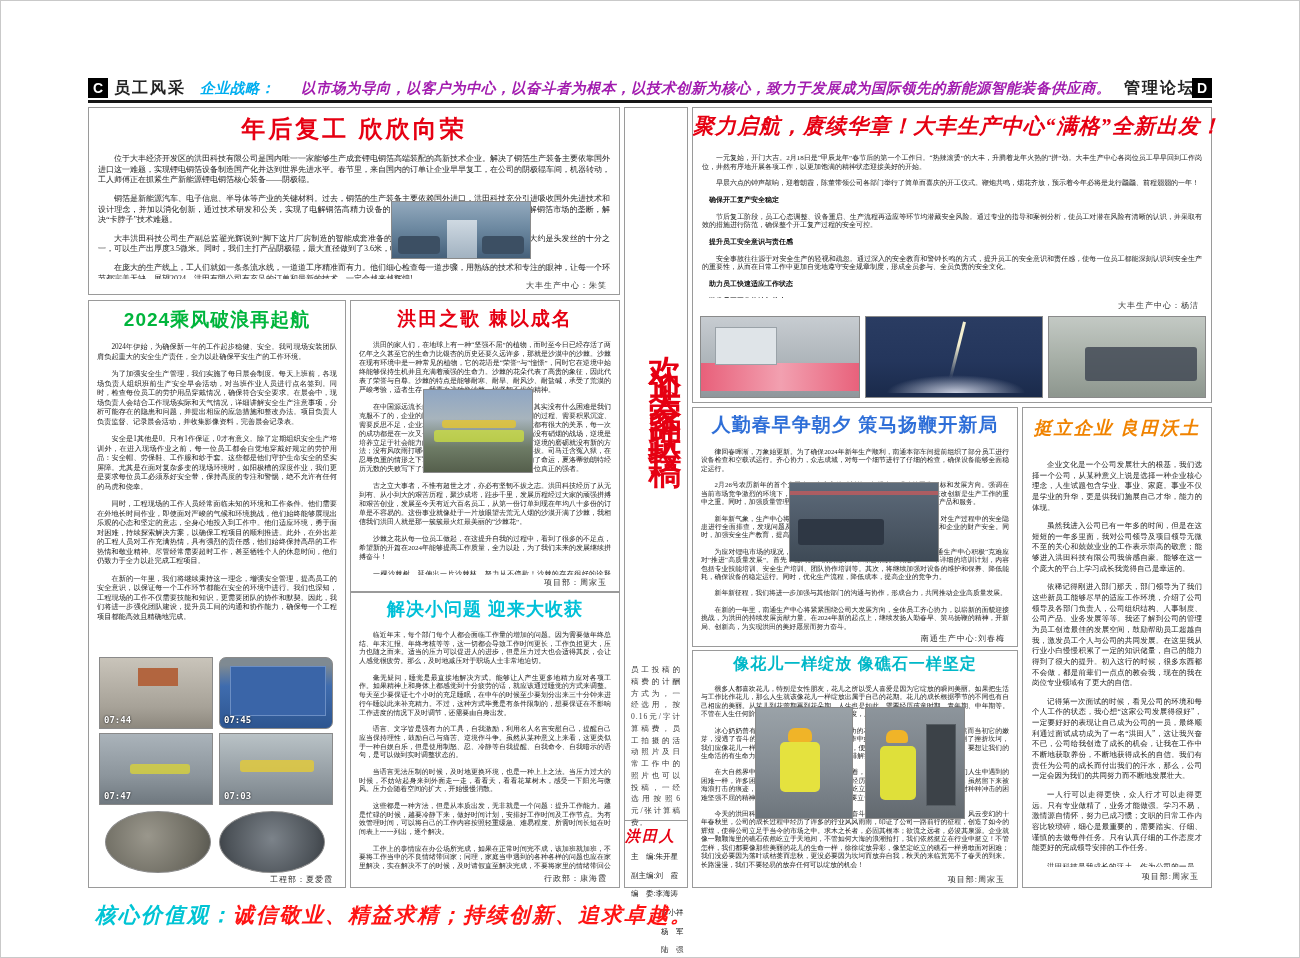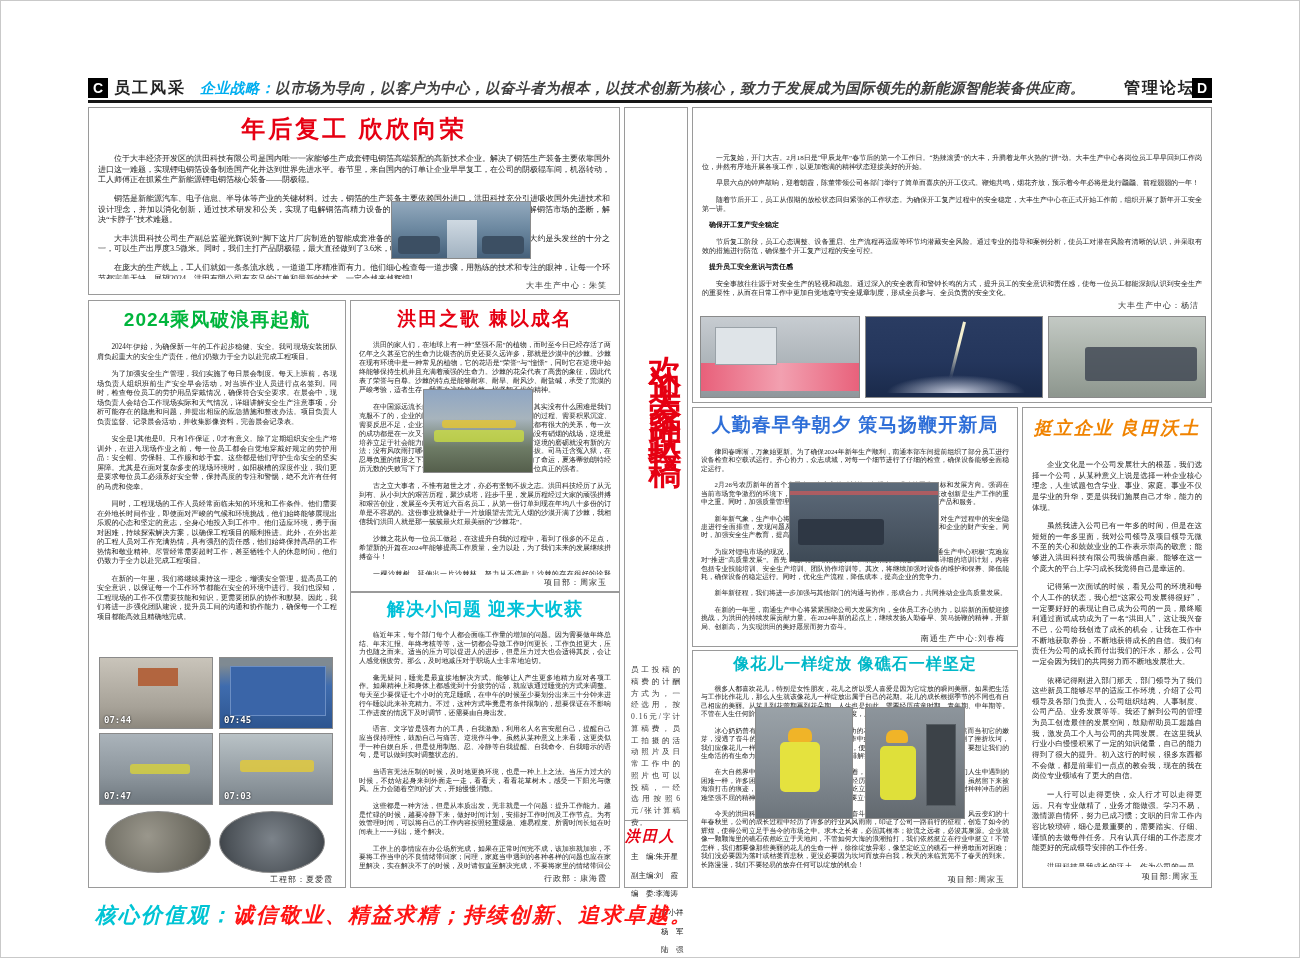--- a/index.html
+++ b/index.html
@@ -7,21 +7,21 @@
         font-family:"Liberation Serif",serif;color:#222;box-shadow:inset 0 0 0 1px #c9c9c9;overflow:hidden;}
   
   .tagbox{position:absolute;width:20px;height:20px;background:#000;color:#fff;
           font-family:"Liberation Sans",sans-serif;font-weight:bold;font-size:14px;
           display:flex;align-items:center;justify-content:center;}
   .hd-title{position:absolute;top:78px;font-size:16px;font-weight:bold;letter-spacing:2px;
             font-family:"Liberation Sans",sans-serif;}
   .hd-slogan{position:absolute;top:79px;left:200px;width:930px;font-size:14.5px;font-weight:bold;
              font-style:italic;letter-spacing:.5px;white-space:nowrap;}
   .hd-slogan .lab{color:#00aeef;}
-  .hd-slogan .txt{color:#404040;}
+  .hd-slogan .txt{color:#a21caf;margin-left:26px;}
   .hd-rule{position:absolute;left:88px;top:100px;width:1124px;height:3px;background:#161616;}
   
   .box{position:absolute;border:1px solid #9a9a9a;background:#fff;box-sizing:border-box;}
   .a-title{position:absolute;left:0;right:0;text-align:center;font-family:"Liberation Sans",sans-serif;
            font-weight:bold;letter-spacing:3px;white-space:nowrap;}
   .a-body{position:absolute;overflow:hidden;text-align:justify;}
   .a-body p{margin:8px 0 1px 0;text-indent:2em;}
   .a-body .subhead{font-weight:bold;color:#111;text-indent:1em;}
   .a-sign{position:absolute;font-size:8px;color:#333;letter-spacing:1px;}
   
@@ -70,31 +70,31 @@
       <div class="accent" style="left:55px;top:18px;width:30px;height:40px;background:linear-gradient(180deg,#cfd9e2,#9fb0bf);"></div>
       <div class="accent" style="left:6px;top:34px;width:42px;height:18px;background:#3c4f63;border-radius:4px;"></div>
       <div class="accent" style="right:6px;top:34px;width:42px;height:18px;background:#3c4f63;border-radius:4px;"></div>
     </div>
     <div class="a-sign" style="right:12px;bottom:3px;">大丰生产中心：朱笑</div>
   </div>
 
   <div class="box" style="left:88px;top:300px;width:258px;height:588px;">
     <div class="a-title" style="top:6px;font-size:19px;color:#00b53c;letter-spacing:1px;">2024乘风破浪再起航</div>
     <div class="a-body" style="top:34px;left:8px;right:8px;height:316px;font-size:7.2px;line-height:1.32;">
-      <p>2024年伊始，为确保新一年的工作起步稳健、安全。我司现场安装团队肩负起重大的安全生产责任，他们仍致力于全力以赴完成工程项目。</p>
+      <p>2024年伊始，为确保新一年的工作起步稳健、安全。我司现场安装团队肩负起重大的安全生产责任，全力以赴确保平安生产的工作环境。</p>
       <p>为了加强安全生产管理，我们实施了每日晨会制度。每天上班前，各现场负责人组织班前生产安全早会活动，对当班作业人员进行点名签到。同时，检查每位员工的劳护用品穿戴情况，确保符合安全要求。在晨会中，现场负责人会结合工作现场实际和天气情况，详细讲解安全生产注意事项，分析可能存在的隐患和问题，并提出相应的应急措施和整改办法。项目负责人负责监督、记录晨会活动，并收集影像资料，完善晨会记录表。</p>
       <p>安全是1其他是0。只有1作保证，0才有意义。除了定期组织安全生产培训外，在进入现场作业之前，每一位员工都会自觉地穿戴好规定的劳护用品：安全帽、劳保鞋、工作服和纱手套。这些都是他们守护生命安全的坚实屏障。尤其是在面对复杂多变的现场环境时，如阳极槽的深度作业，我们更是要求每位员工必须系好安全带，保持高度的专注和警惕，绝不允许有任何的马虎和侥幸。</p>
       <p>同时，工程现场的工作人员经常面临未知的环境和工作条件。他们需要在外地长时间作业，即使面对严峻的气候和环境挑战，他们始终能够展现出乐观的心态和坚定的意志，全身心地投入到工作中。他们适应环境，勇于面对困难，持续探索解决方案，以确保工程项目的顺利推进。此外，在外出差的工程人员对工作充满热情，具有强烈的责任感，他们始终保持高昂的工作热情和敬业精神。尽管经常需要超时工作，甚至牺牲个人的休息时间，他们仍致力于全力以赴完成工程项目。</p>
       <p>在新的一年里，我们将继续秉持这一理念，增强安全管理，提高员工的安全意识，以保证每一个工作环节都能在安全的环境中进行。我们也深知，工程现场的工作不仅需要技能和知识，更需要团队的协作和默契。因此，我们将进一步强化团队建设，提升员工间的沟通和协作能力，确保每一个工程项目都能高效且精确地完成。</p>
     </div>
     <div class="photo" style="left:10px;top:356px;width:114px;height:72px;background:linear-gradient(180deg,#c9c4ba,#a7a298 70%,#8d887e);">
       <div class="accent" style="left:38px;top:10px;width:40px;height:18px;background:#b2653f;"></div>
       <div class="stamp">07:44</div>
     </div>
-    <div class="photo" style="left:130px;top:356px;width:114px;height:72px;background:linear-gradient(180deg,#7f8a92 10%,#3f6cae 40%,#2d5590 100%);">
+    <div class="photo" style="left:130px;top:356px;width:114px;height:72px;background:linear-gradient(180deg,#7f8a92 10%,#3f6cae 40%,#2d5590 100%);border-radius:7px;">
       <div class="accent" style="left:10px;top:8px;width:94px;height:48px;background:#3a65a8;border:1px solid #6b8ec4;"></div>
       <div class="stamp">07:45</div>
     </div>
     <div class="photo" style="left:10px;top:432px;width:114px;height:72px;background:linear-gradient(180deg,#aab3ba 0%,#8c959c 60%,#6f787f 100%);">
       <div class="accent" style="left:30px;top:30px;width:60px;height:10px;background:#d8d23a;border-radius:3px;opacity:.8;"></div>
       <div class="stamp">07:47</div>
     </div>
     <div class="photo" style="left:130px;top:432px;width:114px;height:72px;background:linear-gradient(180deg,#b9c2c6 0%,#97a0a6 55%,#7a838a 100%);">
       <div class="accent" style="left:20px;top:26px;width:74px;height:12px;background:#e0c93c;border-radius:3px;opacity:.85;"></div>
       <div class="stamp">07:03</div>
@@ -144,24 +144,24 @@
       <div class="ed">副主编:刘　霞</div>
       <div class="ed">编　委:李海涛</div>
       <div class="ed">　　　　李小祥</div>
       <div class="ed">　　　　杨　军</div>
       <div class="ed">　　　　陆　强</div>
       <div class="ed">　　　　康海霞</div>
     </div>
   </div>
 
   <div class="box" style="left:692px;top:107px;width:520px;height:296px;">
+    <div class="a-title" style="top:4px;font-size:21px;color:#e60012;font-style:italic;font-family:'Liberation Serif',serif;letter-spacing:1px;">聚力启航，赓续华章！大丰生产中心“满格”全新出发！</div>
     <div class="a-body" style="top:38px;left:9px;right:9px;height:152px;font-size:7px;line-height:1.24;">
       <p>一元复始，开门大吉。2月18日是“甲辰龙年”春节后的第一个工作日。“热辣滚烫”的大丰，升腾着龙年火热的“拼”劲。大丰生产中心各岗位员工早早回到工作岗位，井然有序地开展各项工作，以更加饱满的精神状态迎接美好的开始。</p>
       <p>早晨六点的钟声敲响，迎着朝霞，陈董带领公司各部门举行了简单而喜庆的开工仪式。鞭炮共鸣，烟花齐放，预示着今年必将是龙行龘龘、前程朤朤的一年！</p>
-      <p>随着节后开工，员工从假期的放松状态回归紧张的工作状态。为确保开工复产过程中的安全稳定，大丰生产中心在正式开始工作前，组织开展了新年开工安全第一讲。</p>
       <p class="subhead">确保开工复产安全稳定</p>
       <p>节后复工阶段，员工心态调整、设备重启、生产流程再适应等环节均潜藏安全风险。通过专业的指导和案例分析，使员工对潜在风险有清晰的认识，并采取有效的措施进行防范，确保整个开工复产过程的安全可控。</p>
       <p class="subhead">提升员工安全意识与责任感</p>
       <p>安全事故往往源于对安全生产的轻视和疏忽。通过深入的安全教育和警钟长鸣的方式，提升员工的安全意识和责任感，使每一位员工都能深刻认识到安全生产的重要性，从而在日常工作中更加自觉地遵守安全规章制度，形成全员参与、全员负责的安全文化。</p>
       <p class="subhead">助力员工快速适应工作状态</p>
       <p class="subhead">激发员工工作热情与斗志</p>
       <p>开工复产不仅是生产任务的重启，更是公司精神面貌的展现。通过传达公司的期望和目标，激发员工的工作热情和斗志，使大家以更加饱满的热情投入到工作中，为实现公司的年度目标贡献智慧和力量。</p>
 
     </div>
     <div class="a-sign" style="right:12px;top:192px;">大丰生产中心：杨洁</div>
@@ -213,22 +213,22 @@
       <div class="accent" style="right:8px;top:16px;width:28px;height:80px;background:#3c4248;border:1px solid #565d63;"></div>
     </div>
     <div class="a-sign" style="right:12px;bottom:2px;background:#fff;padding-left:6px;">项目部:周家玉</div>
   </div>
 
   <div class="box" style="left:1022px;top:407px;width:190px;height:481px;">
     <div class="a-title" style="top:8px;font-size:18px;color:#f08300;font-style:italic;font-family:'Liberation Serif',serif;letter-spacing:2px;">挺立企业  良田沃土</div>
     <div class="a-body" style="top:44px;left:9px;right:9px;bottom:20px;font-size:7.5px;line-height:1.42;">
       <p>企业文化是一个公司发展壮大的根基，我们选择一个公司，从某种意义上说是选择一种企业核心理念，人生试题包含学业、事业、家庭。事业不仅是学业的升华，更是供我们施展自己才华，能力的体现。</p>
       <p>虽然我进入公司已有一年多的时间，但是在这短短的一年多里面，我对公司领导及项目领导无微不至的关心和兢兢业业的工作表示崇高的敬意；能够进入洪田科技有限公司我倍感自豪。能够在这一个庞大的平台上学习成长我觉得自己是幸运的。</p>
+      <p>依稀记得刚进入部门那天，部门领导为了我们这些新员工能够尽早的适应工作环境，介绍了公司领导及各部门负责人，公司组织结构、人事制度、公司产品、业务发展等等。我还了解到公司的管理为员工创造最佳的发展空间，鼓励帮助员工超越自我，激发员工个人与公司的共同发展。在这里我从行业小白慢慢积累了一定的知识储量，自己的能力得到了很大的提升。初入这行的时候，很多东西都不会做，都是前辈们一点点的教会我，现在的我在岗位专业领域有了更大的自信。</p>
       <p>记得第一次面试的时候，看见公司的环境和每个人工作的状态，我心想“这家公司发展得很好”，一定要好好的表现让自己成为公司的一员，最终顺利通过面试成功成为了一名“洪田人”，这让我兴奋不已，公司给我创造了成长的机会，让我在工作中不断地获取养份，不断地获得成长的自信。我们有责任为公司的成长而付出我们的汗水，那么，公司一定会因为我们的共同努力而不断地发展壮大。</p>
-      <p>依稀记得刚进入部门那天，部门领导为了我们这些新员工能够尽早的适应工作环境，介绍了公司领导及各部门负责人，公司组织结构、人事制度、公司产品、业务发展等等。我还了解到公司的管理为员工创造最佳的发展空间，鼓励帮助员工超越自我，激发员工个人与公司的共同发展。在这里我从行业小白慢慢积累了一定的知识储量，自己的能力得到了很大的提升。初入这行的时候，很多东西都不会做，都是前辈们一点点的教会我，现在的我在岗位专业领域有了更大的自信。</p>
       <p>一人行可以走得更快，众人行才可以走得更远。只有专业做精了，业务才能做强。学习不易，激情源自情怀，努力已成习惯；文职的日常工作内容比较琐碎，细心是最重要的，需要踏实、仔细、谨慎的去做每件任务。只有认真仔细的工作态度才能更好的完成领导安排的工作任务。</p>
       <p>洪田科技是我成长的沃土。作为公司的一员，公司的成长就是我们的成长，我们在这里共同地努力，完成了自己人生的转折。从现在起，我们将更加成熟、理智、自豪的站在属于自己的舞台上，从容地面对工作与生活，面对自己的人生！</p>
     </div>
     <div class="a-sign" style="right:12px;bottom:5px;background:#fff;padding-left:6px;">项目部:周家玉</div>
   </div>
 
   <div class="footer">
     <span class="lab">核心价值观：</span><span class="val">诚信敬业、精益求精；持续创新、追求卓越。</span>
   </div>
 

